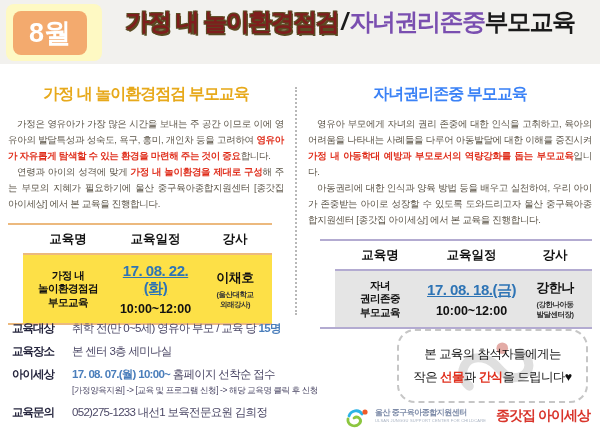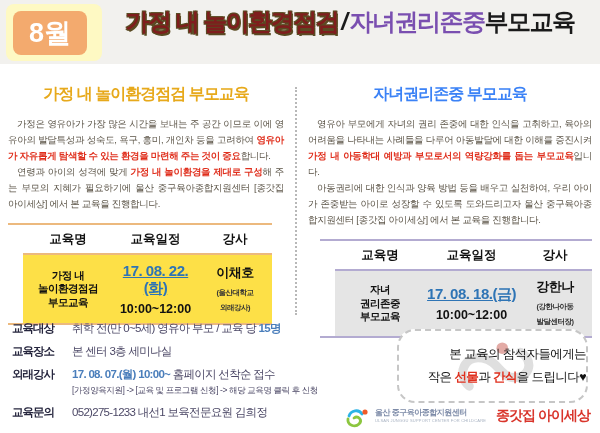--- a/index.html
+++ b/index.html
@@ -39,31 +39,31 @@
   .thead { background:#ffffff; font-size:12.5px; font-weight:bold; color:#111; padding:6px 0 5px; }
   .col-left .thead { border-bottom:2px solid #ecb97e; }
   .col-right .thead { border-bottom:2px solid #b3abd1; }
   .trow { padding:7px 0; min-height:56px; }
   .col-left .trow { background:#fde047; }
   .col-right .trow { background:#e5e5e5; }
   .cell-name { font-size:10.5px; font-weight:bold; color:#111; white-space:pre-line; line-height:13.5px; letter-spacing:-0.5px; }
   .cell-date-link { display:inline-block; color:#2e74b5; font-weight:bold; font-size:15px; text-decoration:underline; letter-spacing:-0.5px; }
   .cell-time { font-size:12.5px; font-weight:bold; color:#111; margin-top:4px; }
   .cell-instr-name { font-size:13px; font-weight:bold; color:#111; letter-spacing:-0.5px; }
-  .cell-instr-sub { font-size:7.5px; font-weight:bold; color:#333; white-space:pre-line; line-height:15px; margin-top:3px; letter-spacing:-0.5px; }
+  .cell-instr-sub { font-size:7.5px; font-weight:bold; color:#333; white-space:pre-line; line-height:10px; margin-top:3px; letter-spacing:-0.5px; }
   
   .info { position:absolute; left:12px; top:321px; width:382px; }
   .info-row { display:flex; margin-bottom:8px; }
   .info-label { width:60px; flex-shrink:0; font-size:11.5px; font-weight:bold; color:#26263e; letter-spacing:-1px; }
   .info-value { font-size:11.5px; color:#4c4866; letter-spacing:-0.7px; line-height:14px; }
   .blue { color:#4a7ebb; font-weight:bold; }
   .apply-detail { font-size:8.5px; color:#4c4866; margin-top:2px; letter-spacing:-0.4px; }
   
   .gift-box { position:absolute; left:397px; top:329px; width:191px; height:74px; background:#fff;
-    border:2px dashed #c6c6c6; border-radius:18px; display:flex; flex-direction:column; align-items:flex-end;
+    border:2px dashed #c6c6c6; border-radius:18px; display:flex; flex-direction:column; align-items:center;
     justify-content:center; gap:6px; overflow:hidden; }
   .gift-watermark { position:absolute; left:50px; top:4px; width:90px; height:66px; z-index:0; }
   .gift-line { position:relative; z-index:1; font-size:12.5px; color:#111; letter-spacing:-0.6px; }
   .gift-hl { color:#e0301e; font-weight:bold; }
   
   .footer { position:absolute; right:10px; top:407px; display:flex; align-items:flex-start; gap:5px; }
   .footer-logo { width:26px; height:22px; }
   .center-name { font-size:8px; font-weight:bold; color:#7d8ba8; letter-spacing:-0.5px; }
   .center-name-en { font-size:4px; color:#a8b2c2; letter-spacing:0.2px; }
   .brand { font-size:14px; font-weight:bold; color:#d9352b; letter-spacing:-1px; margin-left:5px; }
@@ -143,21 +143,21 @@
 <div class="info">
   <div class="info-row">
     <div class="info-label">교육대상</div>
     <div class="info-value"><span>취학 전(만 0~5세) 영유아 부모 / 교육 당 </span><span class="blue">15명</span></div>
   </div>
   <div class="info-row">
     <div class="info-label">교육장소</div>
     <div class="info-value">본 센터 3층 세미나실</div>
   </div>
   <div class="info-row">
-    <div class="info-label">외래강사</div>
+    <div class="info-label">아이세상</div>
     <div class="info-value">
       <span class="blue">17. 08. 07.(월) 10:00~</span><span> 홈페이지 선착순 접수</span>
       <div class="apply-detail">[가정양육지원] -&gt; [교육 및 프로그램 신청] -&gt; 해당 교육명 클릭 후 신청</div>
     </div>
   </div>
   <div class="info-row">
     <div class="info-label">교육문의</div>
     <div class="info-value">052)275-1233  내선1  보육전문요원 김희정</div>
   </div>
 </div>

